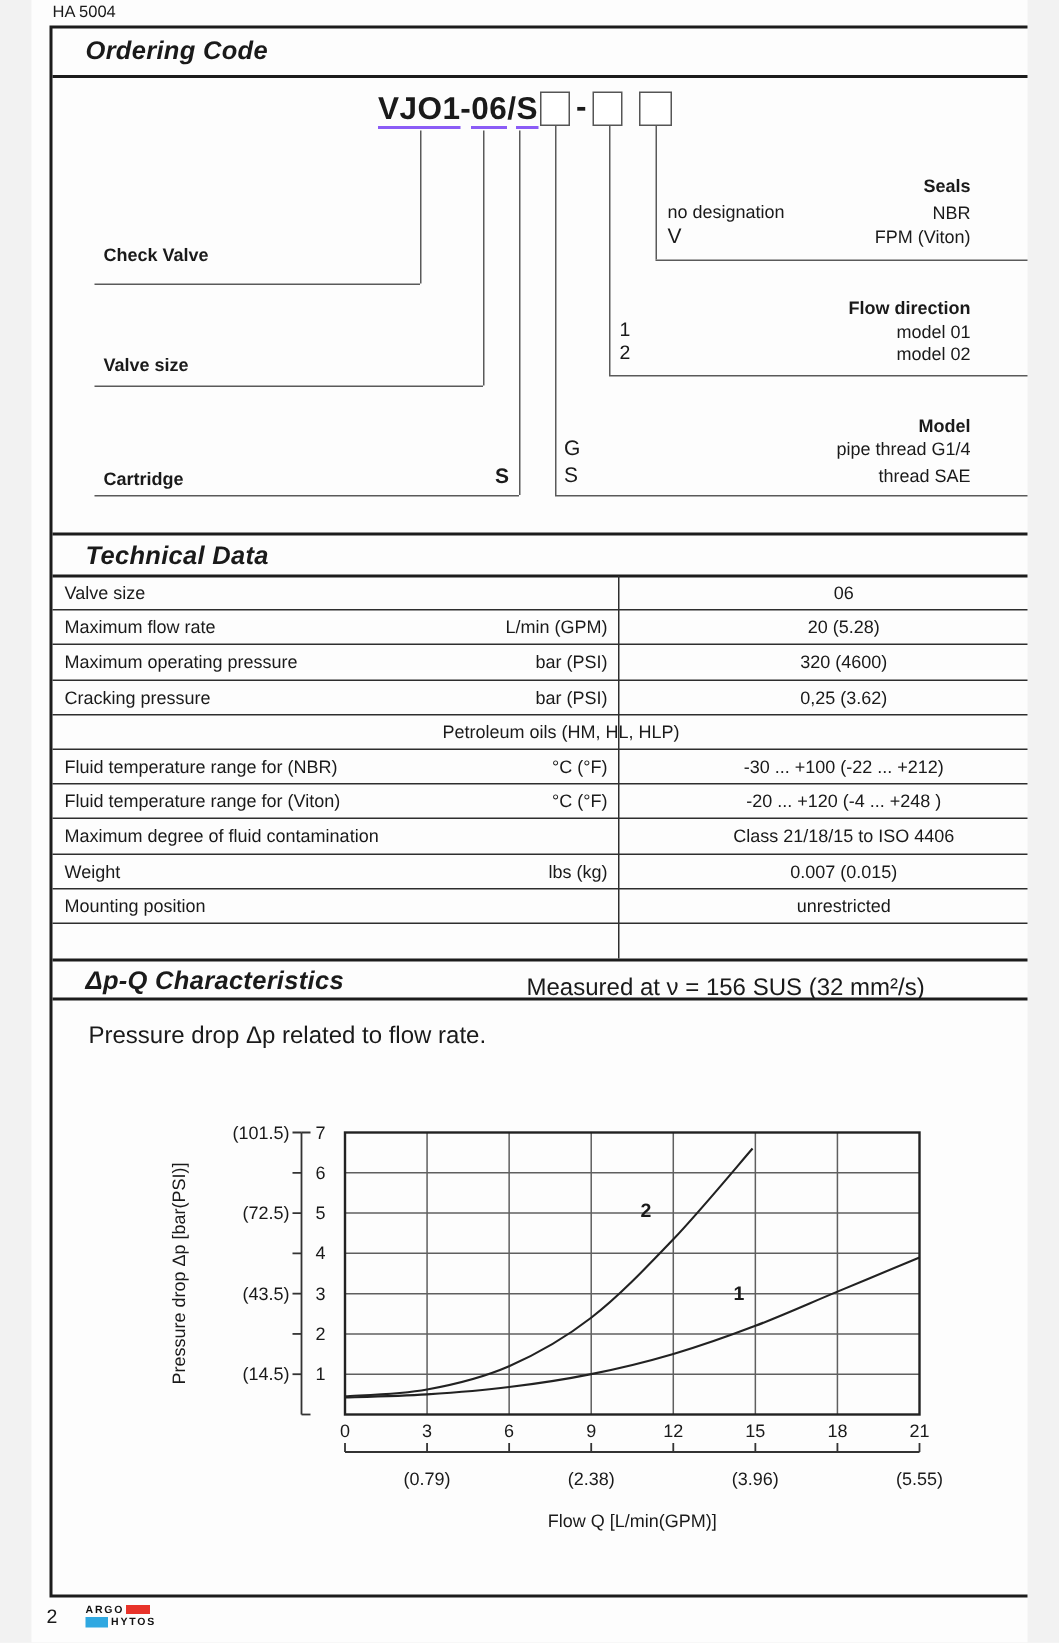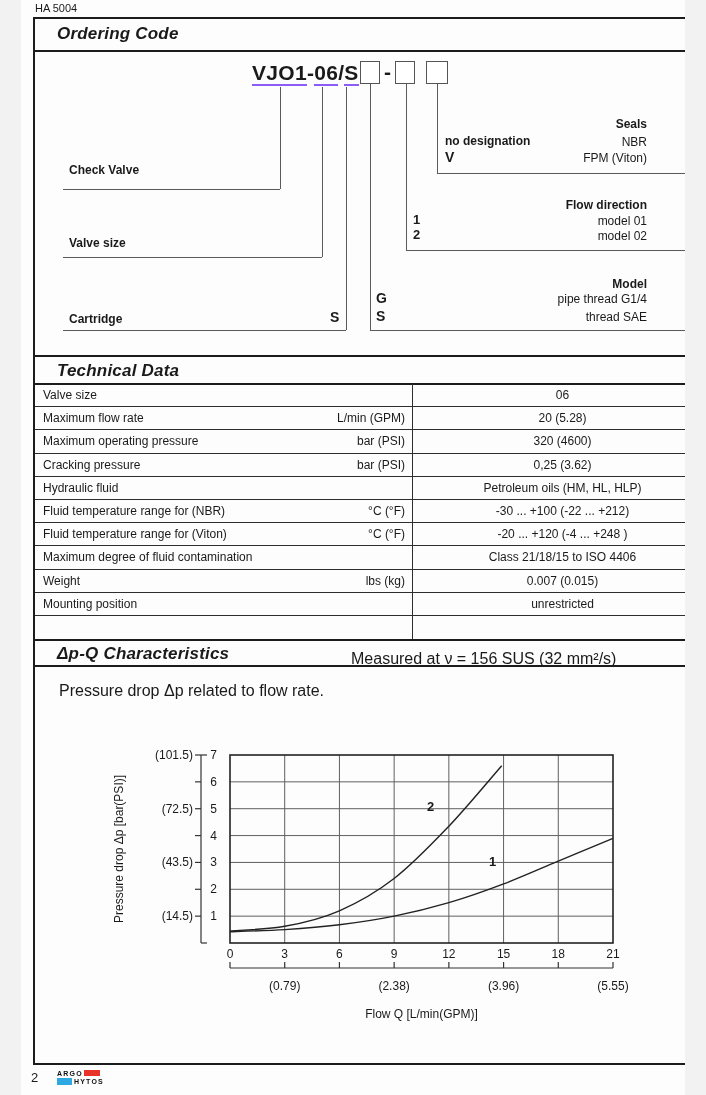--- a/index.html
+++ b/index.html
@@ -16,21 +16,21 @@
   .order-code { position:absolute; left:231px; top:61px; font-size:21px; font-weight:bold;
                 letter-spacing:0.3px; white-space:nowrap; }
   .order-code .u { border-bottom:2px solid #8b5cf6; }
   .obox { position:absolute; width:20px; height:23px; border:1.5px solid #555;
           box-sizing:border-box; background:#fff; }
   .dash { position:absolute; font-size:21px; font-weight:bold; }
   .dg-label { position:absolute; font-size:12px; font-weight:bold; white-space:nowrap; }
   .code-s { position:absolute; font-size:14px; font-weight:bold; }
   .grp-title { position:absolute; right:38px; font-size:12px; font-weight:bold; text-align:right; white-space:nowrap; }
   .grp-val { position:absolute; right:38px; font-size:12px; text-align:right; white-space:nowrap; }
-  .grp-code { position:absolute; font-size:13px; font-weight:bold; white-space:nowrap; }
+  .grp-code { position:absolute; font-size:13px; font-weight:normal; white-space:nowrap; }
   .grp-code.lg { font-size:14px; }
   .ttable { position:absolute; left:14px; top:384px; width:678px; }
   .trow { display:flex; align-items:center; height:23.2px; border-bottom:1px solid #2e2e2e; box-sizing:border-box; }
   .tleft { display:flex; width:377px; align-items:center; }
   .tparam { padding-left:8px; font-size:12px; }
   .tunit { margin-left:auto; padding-right:7px; font-size:12px; text-align:right; }
   .tvalue { flex:1; text-align:center; font-size:12px; }
   .measured { position:absolute; left:330px; top:650px; font-size:16px; }
   .note { position:absolute; left:38px; top:682px; font-size:16px; }
   svg.chart { position:absolute; left:60px; top:740px; }
@@ -130,24 +130,20 @@
         <div class="tvalue">320 (4600)</div>
       </div>
       <div class="trow">
         <div class="tleft">
           <div class="tparam">Cracking pressure</div>
           <div class="tunit">bar (PSI)</div>
         </div>
         <div class="tvalue">0,25 (3.62)</div>
       </div>
       <div class="trow">
-        <div class="tleft">
-          <div class="tparam">Hydraulic fluid</div>
-          <div class="tunit"></div>
-        </div>
         <div class="tvalue">Petroleum oils (HM, HL, HLP)</div>
       </div>
       <div class="trow">
         <div class="tleft">
           <div class="tparam">Fluid temperature range for (NBR)</div>
           <div class="tunit">°C (°F)</div>
         </div>
         <div class="tvalue">-30 ... +100 (-22 ... +212)</div>
       </div>
       <div class="trow">

